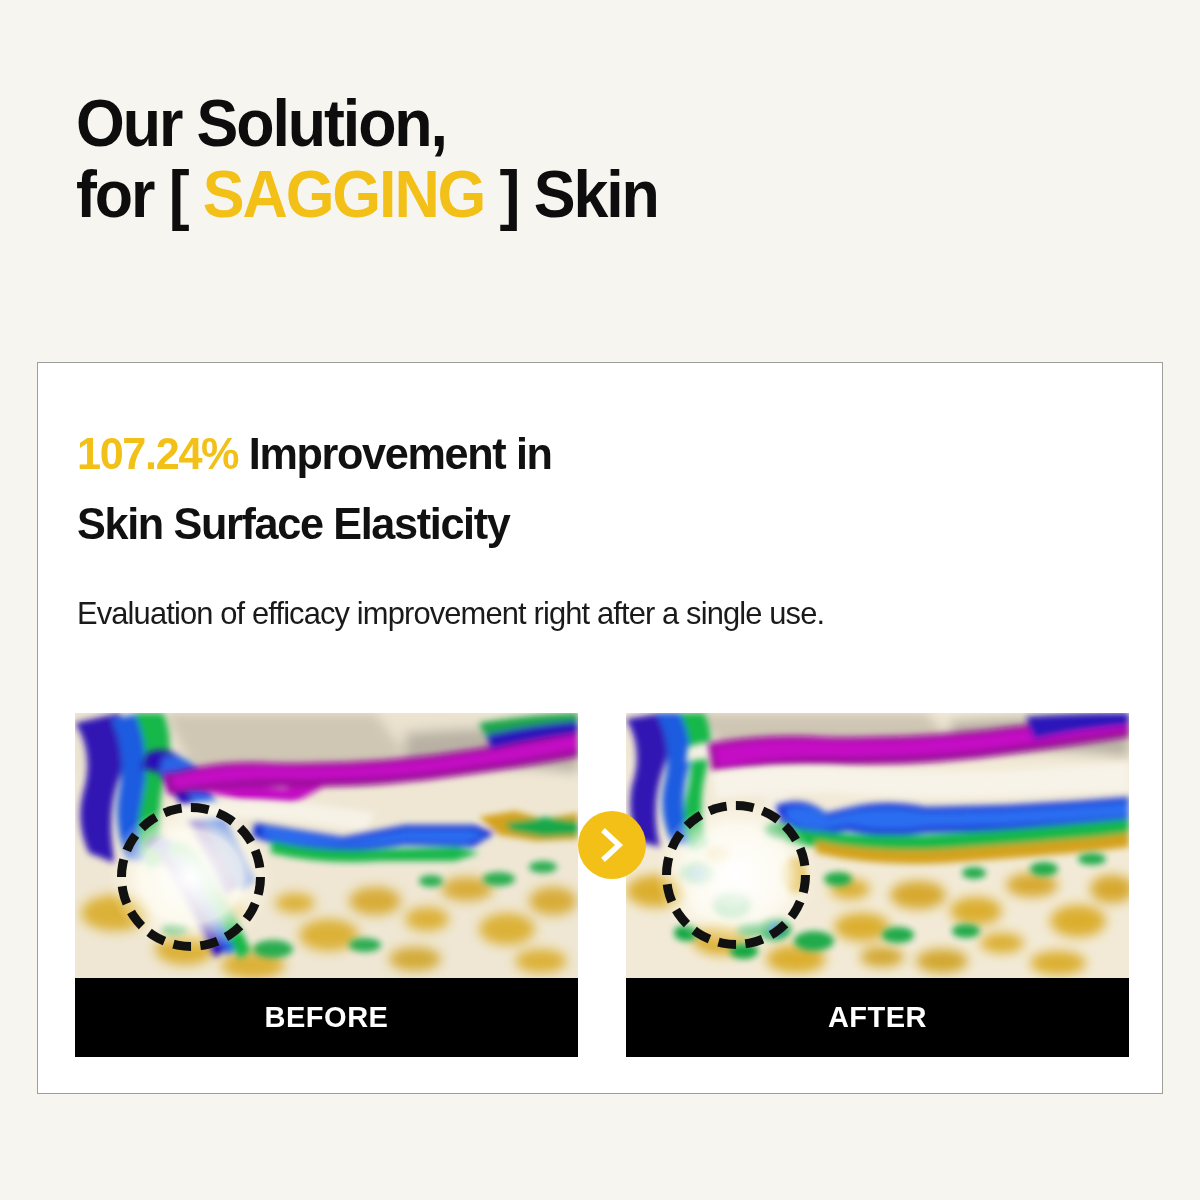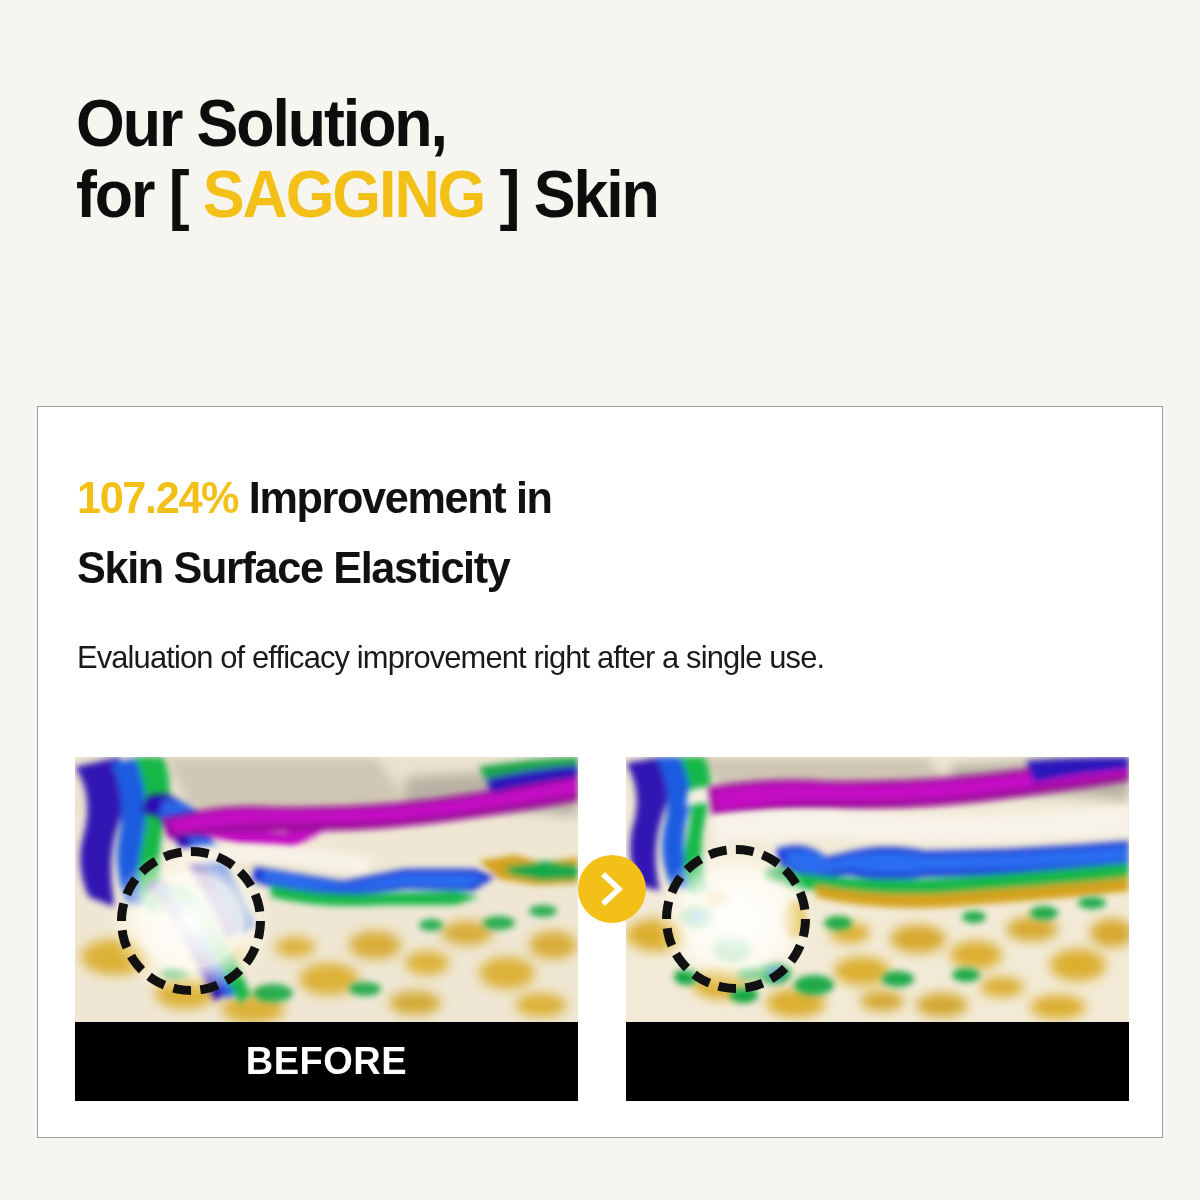--- a/index.html
+++ b/index.html
@@ -42,21 +42,20 @@
   
   .card {
     position: absolute;
     left: 37px;
     top: 362px;
     width: 1126px;
     height: 732px;
     background: #ffffff;
     border: 1px solid #9d9d99;
     box-sizing: border-box;
-    margin-top: 44px;
   }
 
   .stat-head {
     position: absolute;
     left: 39px;
     top: 56px;
     width: 1020px;
     font-size: 45px;
     line-height: 1.55;
     font-weight: 700;
@@ -113,21 +112,21 @@
   .scan svg { display: block; width: 503px; height: 265px; }
 
   .label-bar {
     position: absolute;
     left: 0;
     top: 265px;
     width: 503px;
     height: 79px;
     background: #000000;
     color: #ffffff;
-    font-size: 38px;
+    font-size: 29px;
     font-weight: 700;
     letter-spacing: 0.5px;
     display: flex;
     align-items: center;
     justify-content: center;
   }
 
   
   .ring {
     position: absolute;
@@ -344,17 +343,18 @@
               <ellipse cx="118" cy="238" rx="14" ry="8" fill="#18a845"></ellipse>
               <ellipse cx="60" cy="220" rx="12" ry="8" fill="#18a845"></ellipse>
               <ellipse cx="152" cy="118" rx="14" ry="8" fill="#18a845"></ellipse>
               <ellipse cx="168" cy="162" rx="12" ry="18" fill="#d9a81c"></ellipse>
               <ellipse cx="92" cy="142" rx="12" ry="8" fill="#d9a81c"></ellipse>
             </g>
             <ellipse cx="110" cy="162" rx="82" ry="76" fill="url(#glowA)"></ellipse>
           </svg>
         </div>
         <div class="ring after-ring"></div>
+        <div class="label-bar">AFTER</div>
       </div>
 
     </div>
   </div>
 </div>
 
 </body></html>

